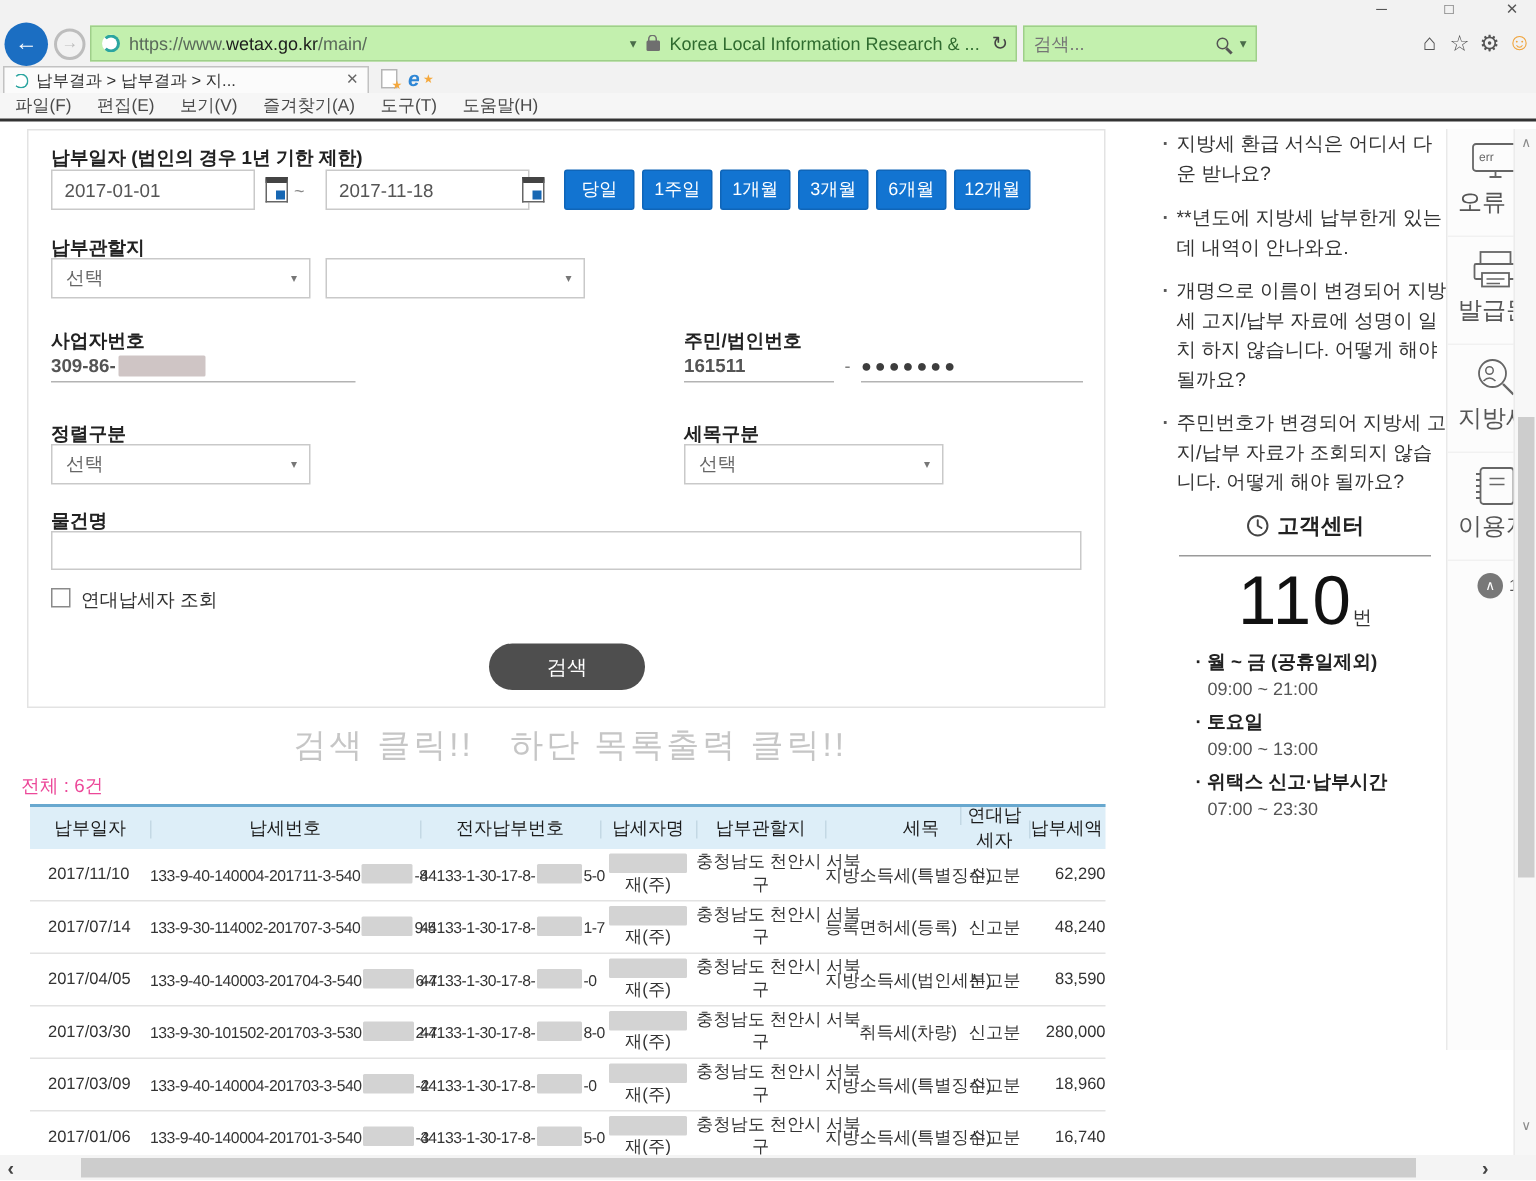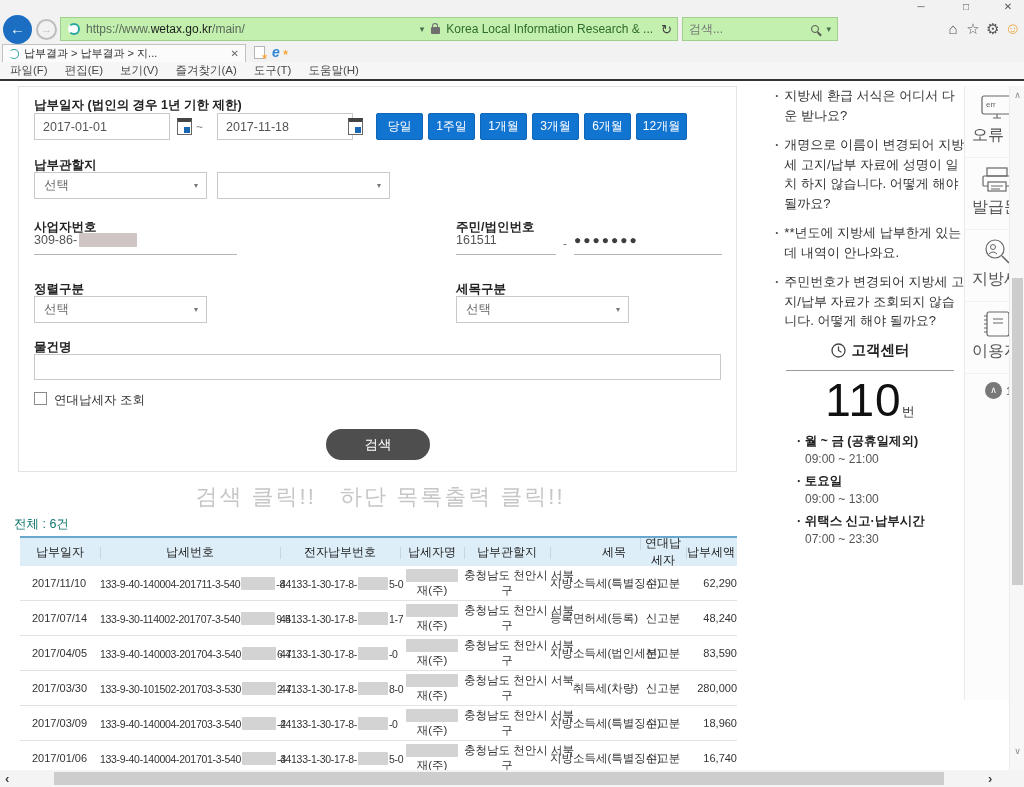--- a/index.html
+++ b/index.html
@@ -65,35 +65,35 @@
   .cal { position:absolute; width:15px; height:17px; border:1px solid #666; border-top:4px solid #444; background:#fff; }
   .cal::after { content:""; position:absolute; right:1px; bottom:1px; width:6px; height:6px; background:#1767b3; }
   .tilde { position:absolute; color:#888; font-size:12px; }
   #range-btns { position:absolute; left:357px; top:26px; display:flex; gap:5px; }
   .range-btn { width:47px; height:27px; background:#1274d1; border:1px solid #0f65b8; color:#fff; font-size:12px;
     border-radius:2px; font-family:inherit; }
   .range-btn.wide { width:51px; }
   .sel { position:absolute; height:27px; border:1px solid #c9c9c9; background:#fff; display:flex; align-items:center;
     padding:0 22px 0 9px; font-size:12.5px; color:#666; }
   .sel .selcaret { position:absolute; right:8px; font-size:8px; color:#777; }
-  .ufield { position:absolute; height:22px; border-bottom:1px solid #b3b3b3; display:flex; 
-    font-size:12.5px; color:#555; }
+  .ufield { position:absolute; height:22px; border-bottom:1px solid #b3b3b3; display:flex; align-items:center;
+    font-size:12.5px; color:#555;font-weight:bold; }
   .blur { display:inline-block; background:#d3d3d3; border-radius:1px; height:13px; vertical-align:-2px; }
   .blur.biz { background:#cfc5c5; width:58px; height:14px; margin-left:2px; }
   .dots { font-size:12px; letter-spacing:2px; color:#3d3d3d; }
   .dash { position:absolute; color:#777; font-size:12px; }
   .cb { position:absolute; width:13px; height:13px; border:1px solid #8a8a8a; background:#fff; }
   .cb-label { position:absolute; font-size:12.5px; color:#333; }
   #search-btn { position:absolute; left:307px; top:342px; width:104px; height:31px; background:#4e4e4e; color:#fff;
     border:none; border-radius:16px; font-size:13.5px; font-family:inherit; }
 
   
   #hint { left:0; top:482px; width:760px; text-align:center; font-size:22px; color:#c6c6c6; letter-spacing:2px;
     white-space:pre; }
-  #total { left:14px; top:516px; font-size:12.5px; color:#0f766e; }
+  #total { left:14px; top:516px; font-size:12.5px; color:#ec4899; }
   #rtable { left:20px; top:536px; width:717px; }
   .thead { display:flex; height:30px; background:#ddeef8; border-top:2px solid #68a8cf; align-items:center;
     font-size:12px; color:#1b1b1b; }
   .th { position:relative; text-align:center; }
   .th + .th::before { content:""; position:absolute; left:0; top:3px; width:1px; height:12px; background:#c3d8e4; }
   .c1{width:80px;} .c2{width:180px;} .c3{width:120px;} .c4{width:64px;} .c5{width:86px;} .c6{width:90px;}
   .c7{width:46px;} .c8{width:51px;}
   .th.c6 { text-align:right; padding-right:14px; }
   .th.c8 { text-align:right; padding-right:2px; }
   .tr { display:flex; height:35px; border-bottom:1px solid #e2e2e2; align-items:center; font-size:11.5px; color:#333; }
@@ -372,24 +372,24 @@
       <div class="td c7">신고분</div>
       <div class="td c8">16,740</div>
     </div>
   </div>
 
   <div class="abs" id="sidebar">
     <div class="faq-item">
         <span>지방세 환급 서식은 어디서 다운 받나요?</span>
       </div>
     <div class="faq-item">
-        <span>개명으로 이름이 변경되어 지방세 고지/납부 자료에 성명이 일치 하지 않습니다. 어떻게 해야 될까요?</span>
+        <span>**년도에 지방세 납부한게 있는데 내역이 안나와요.</span>
       </div>
     <div class="faq-item">
-        <span>**년도에 지방세 납부한게 있는데 내역이 안나와요.</span>
+        <span>개명으로 이름이 변경되어 지방세 고지/납부 자료에 성명이 일치 하지 않습니다. 어떻게 해야 될까요?</span>
       </div>
     <div class="faq-item">
         <span>주민번호가 변경되어 지방세 고지/납부 자료가 조회되지 않습니다. 어떻게 해야 될까요?</span>
       </div>
 
     <div id="center-title">
       <svg width="15" height="15" viewBox="0 0 15 15">
         <circle cx="7.5" cy="7.5" r="6.5" fill="none" stroke="#444" stroke-width="1.3"></circle>
         <path d="M7.5 3.8 V7.5 L10 9" fill="none" stroke="#444" stroke-width="1.3" stroke-linecap="round"></path>
       </svg>

